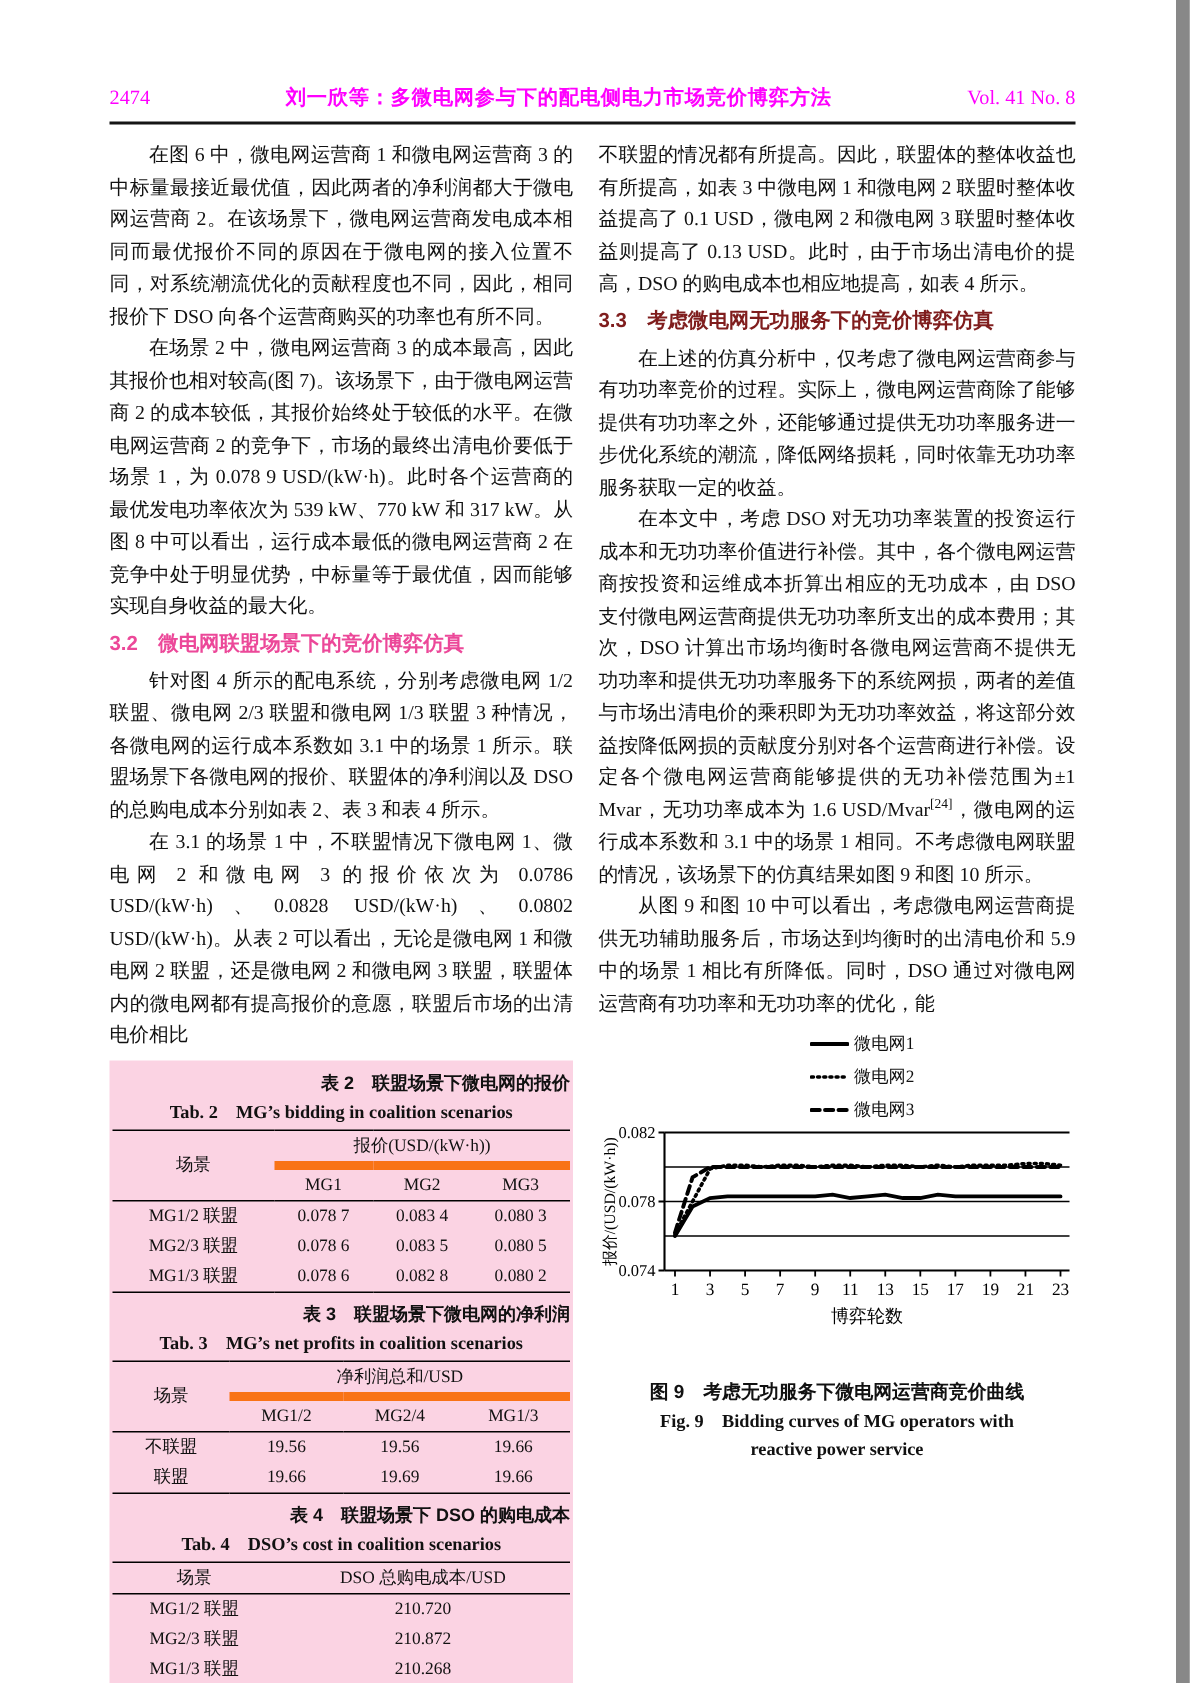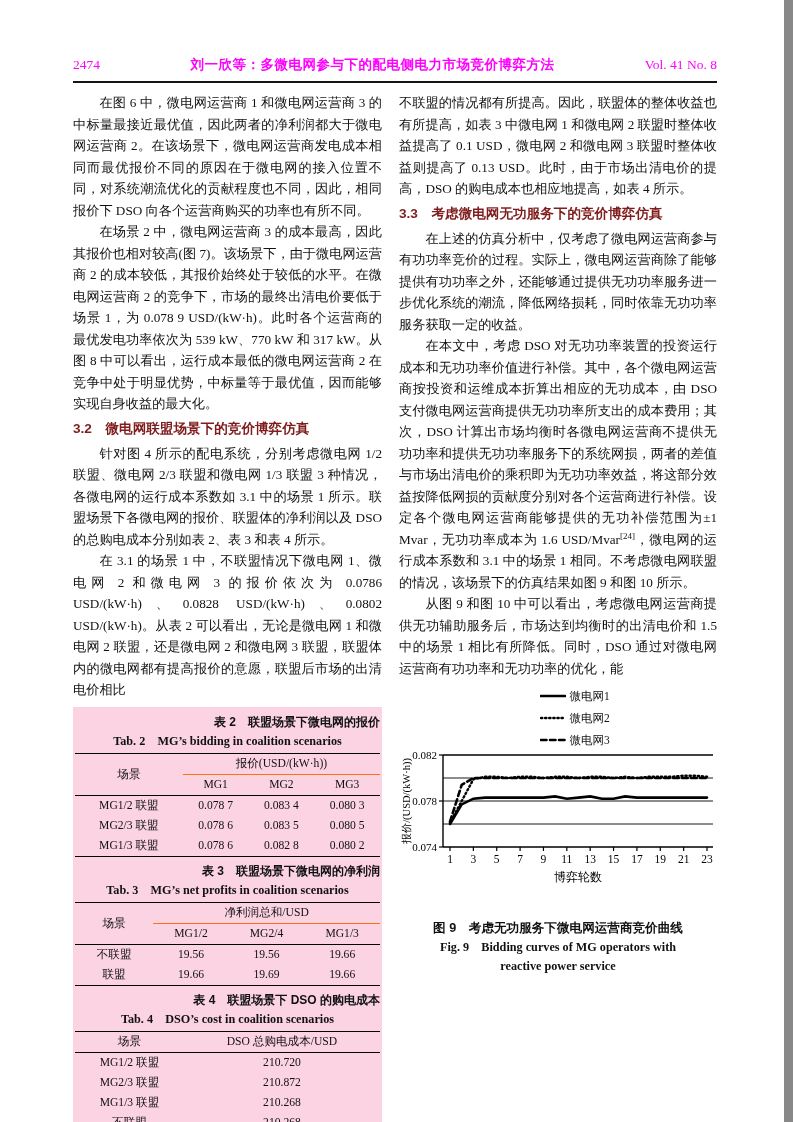--- a/index.html
+++ b/index.html
@@ -24,21 +24,21 @@
        font-weight:bold;font-size:13.6px;margin:3px 0 3px 0;line-height:22px;}
   sup.ref{font-size:9px;line-height:0;}
   
   .tblblock{margin-top:6px;padding:5px 2px 10px 2px;}
   .tbl-title-zh{font-family:Liberation Sans, sans-serif;
        font-weight:bold;font-size:12px;text-align:right;line-height:20px;}
   .tbl-title-en{font-weight:bold;font-size:12.2px;text-align:center;line-height:19px;margin-bottom:2px;}
   table.paper{width:100%;border-collapse:collapse;font-size:11.6px;
        border-top:1.6px solid #000;border-bottom:1.6px solid #000;margin-bottom:4px;}
   table.paper th,table.paper td{font-weight:normal;text-align:center;padding:2.5px 2px;line-height:15px;}
-  table.paper th.grp{border-bottom:1px solid #f97316;}
+  table.paper th.grp{border-bottom:6px solid #f97316;}
   table.paper tr.subhdr th{border-bottom:1px solid #000;}
   table.paper th.scene{border-bottom:1px solid #000;}
   
   figure.fig{margin:10px 0 0 0;width:318px;}
   .legend{display:flex;justify-content:center;align-items:center;gap:8px;
        font-size:11.5px;margin:0 0 0 34px;line-height:14px;flex-direction:column;}
   .legend .item{display:flex;align-items:center;gap:3px;}
   .figcap-zh{font-family:"Liberation Sans","DejaVu Sans",sans-serif;font-weight:bold;
        font-size:12.6px;text-align:center;margin-top:14px;line-height:20px;}
   .figcap-en{font-weight:bold;font-size:12.2px;text-align:center;line-height:19px;}
@@ -53,21 +53,21 @@
     <span class="pgnum">2474</span>
     <span class="jtitle">刘一欣等：多微电网参与下的配电侧电力市场竞价博弈方法</span>
     <span class="vol">Vol. 41 No. 8</span>
   </header>
 
   <main class="cols">
 
     <section class="col">
       <p class="ind">在图 6 中，微电网运营商 1 和微电网运营商 3 的中标量最接近最优值，因此两者的净利润都大于微电网运营商 2。在该场景下，微电网运营商发电成本相同而最优报价不同的原因在于微电网的接入位置不同，对系统潮流优化的贡献程度也不同，因此，相同报价下 DSO 向各个运营商购买的功率也有所不同。</p>
       <p class="ind">在场景 2 中，微电网运营商 3 的成本最高，因此其报价也相对较高(图 7)。该场景下，由于微电网运营商 2 的成本较低，其报价始终处于较低的水平。在微电网运营商 2 的竞争下，市场的最终出清电价要低于场景 1，为 0.078 9 USD/(kW·h)。此时各个运营商的最优发电功率依次为 539 kW、770 kW 和 317 kW。从图 8 中可以看出，运行成本最低的微电网运营商 2 在竞争中处于明显优势，中标量等于最优值，因而能够实现自身收益的最大化。</p>
-      <h3 class="sec" id="sec32" style="color: #7f1d1d;">3.2　微电网联盟场景下的竞价博弈仿真</h3>
+      <h3 class="sec" id="sec32" style="color: #ec4899;">3.2　微电网联盟场景下的竞价博弈仿真</h3>
       <p class="ind">针对图 4 所示的配电系统，分别考虑微电网 1/2 联盟、微电网 2/3 联盟和微电网 1/3 联盟 3 种情况，各微电网的运行成本系数如 3.1 中的场景 1 所示。联盟场景下各微电网的报价、联盟体的净利润以及 DSO 的总购电成本分别如表 2、表 3 和表 4 所示。</p>
       <p class="ind">在 3.1 的场景 1 中，不联盟情况下微电网 1、微电网 2 和微电网 3 的报价依次为 0.0786 USD/(kW·h)、0.0828 USD/(kW·h)、0.0802 USD/(kW·h)。从表 2 可以看出，无论是微电网 1 和微电网 2 联盟，还是微电网 2 和微电网 3 联盟，联盟体内的微电网都有提高报价的意愿，联盟后市场的出清电价相比</p>
 
       <div class="tblblock" id="tblblock" style="background: rgb(251, 211, 227);">
 
         <div class="tbl-title-zh">表 2　联盟场景下微电网的报价</div>
         <div class="tbl-title-en">Tab. 2　MG’s bidding in coalition scenarios</div>
         <table class="paper">
           <thead>
             <tr>
@@ -163,21 +163,21 @@
       </div>
     </section>
 
     <section class="col">
       <p>不联盟的情况都有所提高。因此，联盟体的整体收益也有所提高，如表 3 中微电网 1 和微电网 2 联盟时整体收益提高了 0.1 USD，微电网 2 和微电网 3 联盟时整体收益则提高了 0.13 USD。此时，由于市场出清电价的提高，DSO 的购电成本也相应地提高，如表 4 所示。</p>
       <h3 class="sec" id="sec33" style="color: #7f1d1d;">3.3　考虑微电网无功服务下的竞价博弈仿真</h3>
       <p class="ind">在上述的仿真分析中，仅考虑了微电网运营商参与有功功率竞价的过程。实际上，微电网运营商除了能够提供有功功率之外，还能够通过提供无功功率服务进一步优化系统的潮流，降低网络损耗，同时依靠无功功率服务获取一定的收益。</p>
       <p class="ind">
         <span>在本文中，考虑 DSO 对无功功率装置的投资运行成本和无功功率价值进行补偿。其中，各个微电网运营商按投资和运维成本折算出相应的无功成本，由 DSO 支付微电网运营商提供无功功率所支出的成本费用；其次，DSO 计算出市场均衡时各微电网运营商不提供无功功率和提供无功功率服务下的系统网损，两者的差值与市场出清电价的乘积即为无功功率效益，将这部分效益按降低网损的贡献度分别对各个运营商进行补偿。设定各个微电网运营商能够提供的无功补偿范围为±1 Mvar，无功功率成本为 1.6 USD/Mvar</span><sup class="ref">[24]</sup><span>，微电网的运行成本系数和 3.1 中的场景 1 相同。不考虑微电网联盟的情况，该场景下的仿真结果如图 9 和图 10 所示。</span>
       </p>
-      <p class="ind">从图 9 和图 10 中可以看出，考虑微电网运营商提供无功辅助服务后，市场达到均衡时的出清电价和 1.5 中的场景 1 相比有所降低。同时，DSO 通过对微电网运营商有功功率和无功功率的优化，能</p>
+      <p class="ind">从图 9 和图 10 中可以看出，考虑微电网运营商提供无功辅助服务后，市场达到均衡时的出清电价和 5.9 中的场景 1 相比有所降低。同时，DSO 通过对微电网运营商有功功率和无功功率的优化，能</p>
 
       <figure class="fig">
         <div class="legend" id="legend">
             <span class="item">
               <svg width="26" height="8">
                 <line x1="1" y1="4" x2="25" y2="4" stroke="#000000" stroke-width="2.6" stroke-linecap="round"></line>
               </svg>
               <span>微电网1</span>
             </span>
             <span class="item">

